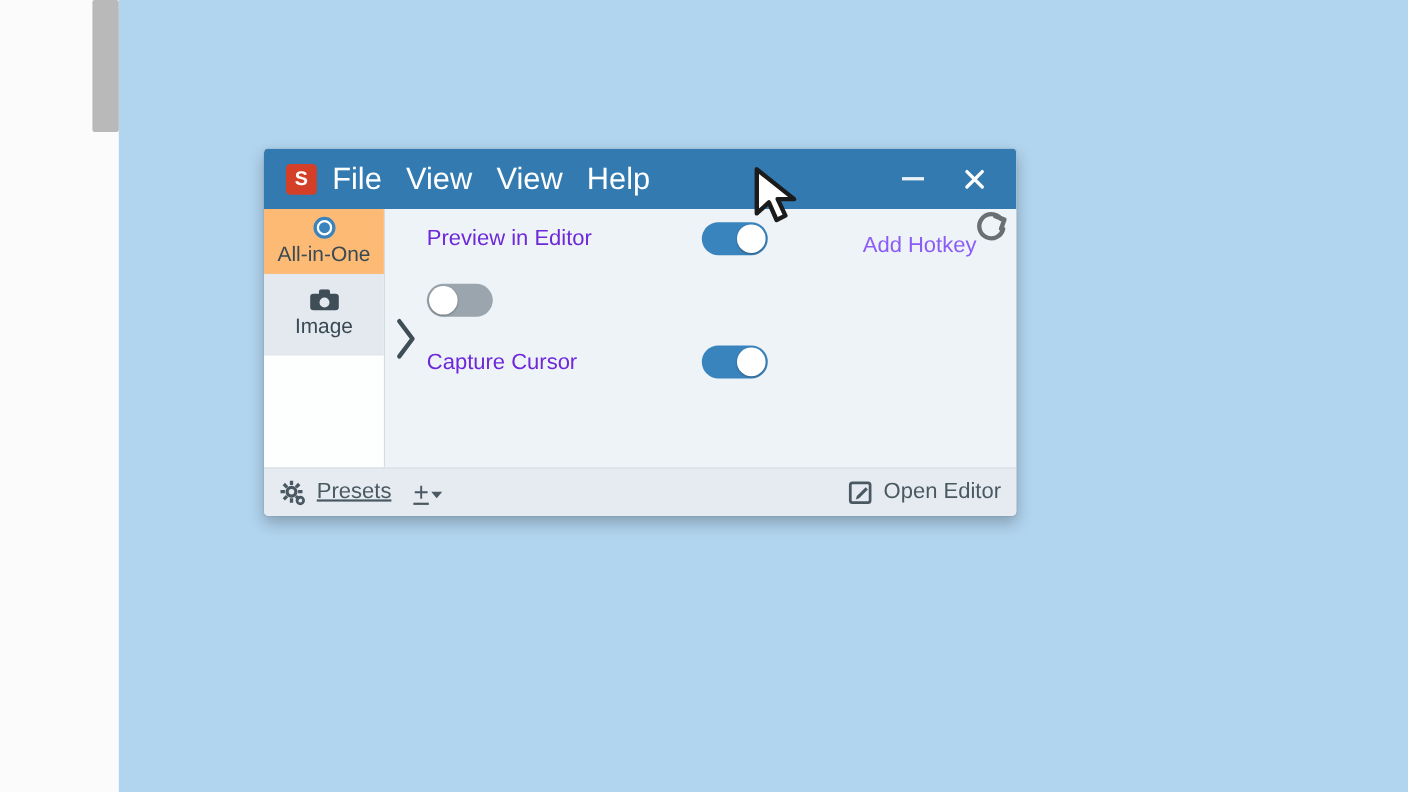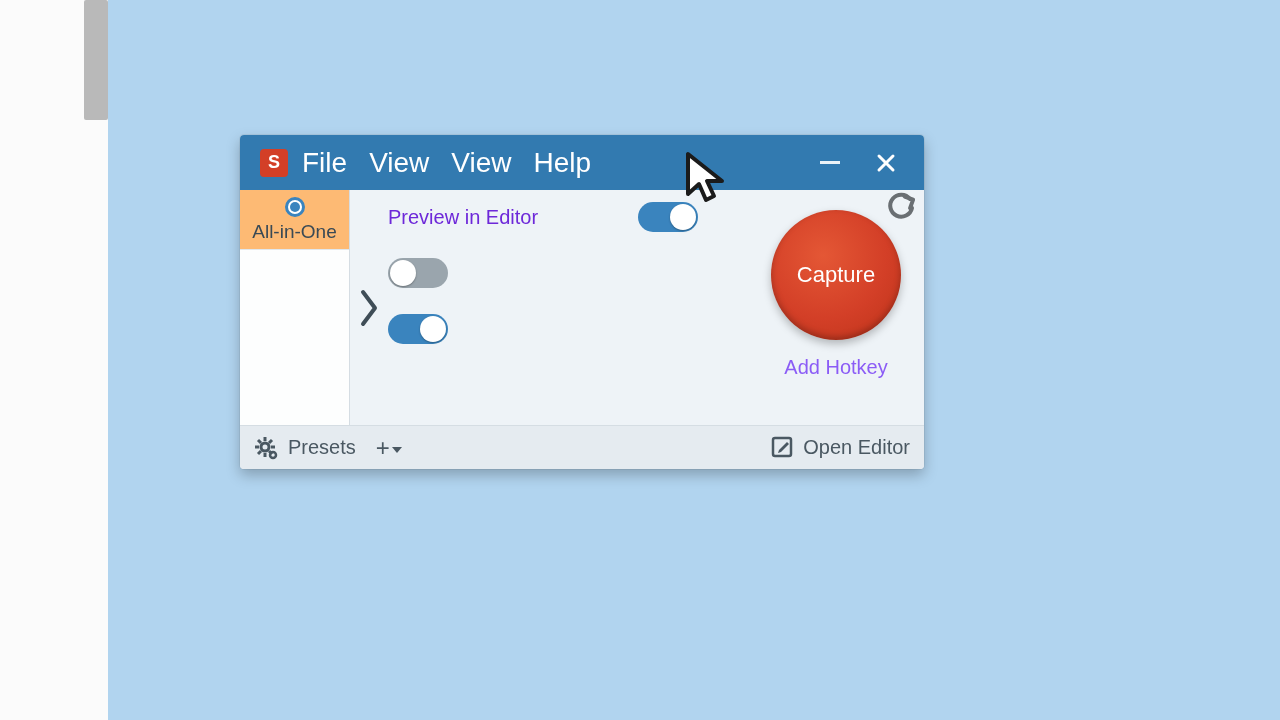--- a/index.html
+++ b/index.html
@@ -103,26 +103,26 @@
     box-shadow: inset 0 -3px 6px rgba(0,0,0,.25), 0 4px 8px rgba(0,0,0,.25);
     margin-top: 14px; cursor:pointer;
   }
   .add-hotkey { margin-top: 16px; color:#8b5cf6; font-size: 20px; }
 
   
   .footer {
     height: 44px; background:#e5ebf0; border-top:1px solid #d5dde3;
     display:flex; align-items:center; padding: 0 14px; color:#4a5862; font-size:20px;
   }
-  .footer .left { display:flex; align-items:center; gap:10px; }
+  .footer .left { display:flex; align-items:center; gap:10px;text-decoration:underline; }
   .footer .gear svg{display:block;}
   .footer .plus { margin-left:10px; display:flex; align-items:center; gap:2px; }
   .footer .plus .p { font-size:24px; line-height:1; }
   .footer .plus .caret { width:0;height:0;border-left:5px solid transparent;border-right:5px solid transparent;border-top:6px solid #4a5862; margin-top:4px;}
-  .footer .right { margin-left:auto; display:flex; gap:10px; }
+  .footer .right { margin-left:auto; display:flex; align-items:center; gap:10px; }
   .footer .edicon svg{display:block;}
 
   
   .cursor {
     position:absolute; left: 682px; top: 150px; pointer-events:none;
   }
   .cursor svg{display:block;}
 </style>
 </head>
 <body>
@@ -153,20 +153,30 @@
 
   <div class="body-row">
 
     <div class="sidebar">
       <div class="tab first">
         <div class="radio-outer">
             <div class="radio-inner"></div>
           </div>
         <div class="lbl">All-in-One</div>
       </div>
+      <div class="tab selected">
+        <div class="cam-icon">
+          <svg width="28" height="20" viewBox="0 0 28 20">
+              <rect x="1" y="4" width="26" height="15" rx="3" fill="#3f4d57"></rect>
+              <rect x="9" y="0" width="10" height="6" rx="2" fill="#3f4d57"></rect>
+              <circle cx="14" cy="12" r="4.5" fill="#e3e9ee"></circle>
+            </svg>
+        </div>
+        <div class="lbl">Image</div>
+      </div>
     </div>
 
     <div class="chev-col">
       <svg width="18" height="40" viewBox="0 0 18 40">
           <path d="M3 4 L15 20 L3 36" fill="none" stroke="#3f4d57" stroke-width="4" stroke-linecap="round" stroke-linejoin="round"></path>
         </svg>
     </div>
 
     <div class="options">
       <div class="opt-row">
@@ -174,34 +184,34 @@
         <div class="toggle on">
             <div class="knob"></div>
           </div>
       </div>
       <div class="opt-row">
         <div class="toggle">
             <div class="knob"></div>
           </div>
       </div>
       <div class="opt-row">
+        <div class="label">Capture Cursor</div>
         <div class="toggle on">
             <div class="knob"></div>
           </div>
       </div>
     </div>
 
     <div class="right-col">
       <div class="reset-btn">
         <svg width="30" height="30" viewBox="0 0 30 30">
             <path d="M24 7 A11 11 0 1 0 26 16" fill="none" stroke="#6a6f73" stroke-width="4" stroke-linecap="round"></path>
             <path d="M17 6 L26 6 L26 15" fill="none" stroke="#6a6f73" stroke-width="4" stroke-linecap="round" stroke-linejoin="round" transform="rotate(20 22 10)"></path>
           </svg>
       </div>
-      <div class="capture-btn">Capture</div>
       <div class="add-hotkey">Add Hotkey</div>
     </div>
 
   </div>
 
   <div class="footer">
     <div class="left">
       <div class="gear">
         <svg width="24" height="24" viewBox="0 0 24 24">
             <circle cx="11" cy="11" r="4" fill="none" stroke="#4a5862" stroke-width="3"></circle>

